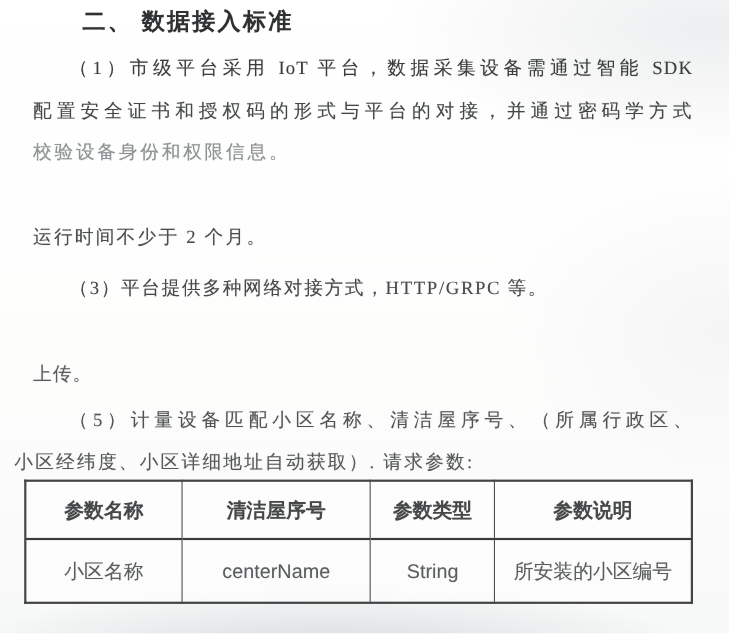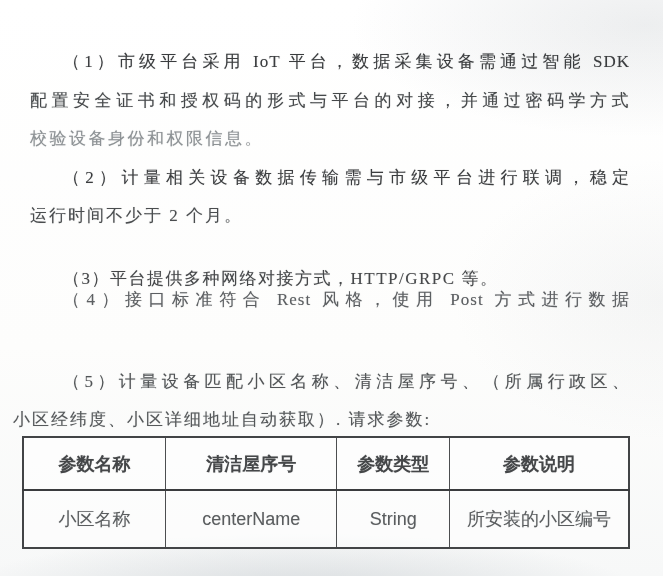--- a/index.html
+++ b/index.html
@@ -39,21 +39,21 @@
     font-weight: bold;
     font-size: 21px;
     letter-spacing: 2px;
     color: #2e3032;
   }
   .p1l1 { top: 48px;  left: 63px; width: 567px; letter-spacing: 1px;   color: #3a3c3e; }
   .p1l2 { top: 87px;  left: 30px; width: 600px; letter-spacing: 1.5px; color: #45484a; }
   .p1l3 { top: 125px; left: 30px; letter-spacing: 2.5px; color: #8d9295; }
   .p2l1 { top: 164px; left: 63px; width: 567px; letter-spacing: 1px;   color: #3b3d3f; }
   .p2l2 { top: 202px; left: 30px; letter-spacing: 2px;   color: #4a4d4f; }
-  .p3l1 { top: 248px; left: 63px; letter-spacing: 1.5px; color: #46484a; margin-top: 17px; }
+  .p3l1 { top: 248px; left: 63px; letter-spacing: 1.5px; color: #46484a; }
   .p4l1 { top: 286px; left: 63px; width: 567px; letter-spacing: 1px;   color: #5c5f62; }
   .p4l2 { top: 326px; left: 30px; letter-spacing: 1px;   color: #5a5d60; }
   .p5l1 { top: 368px; left: 63px; width: 567px; letter-spacing: 1px;   color: #515456; }
   .p5l2 { top: 406px; left: 13px; letter-spacing: 2px;   color: #55585a; }
 
   .param-table {
     position: absolute;
     top: 436px; left: 22px;
     width: 608px;
     border-collapse: collapse;
@@ -83,31 +83,31 @@
     height: 54px;
     color: #5a5d5f;
     text-shadow: 0 0 1px rgba(110,112,114,0.3);
   }
 </style>
 </head>
 <body>
 
 <div class="page">
 
+  <div class="line heading">二、 数据接入标准</div>
 
   <div class="line p1l1 fill">（1）市级平台采用 IoT 平台，数据采集设备需通过智能 SDK</div>
   <div class="line p1l3">校验设备身份和权限信息。</div>
   <div class="line p1l2 fill">配置安全证书和授权码的形式与平台的对接，并通过密码学方式</div>
 
-  <div class="line p2l1 fill">（2）计量相关设备数据传输需与市级平台进行联调，稳定</div>
   <div class="line p2l2">运行时间不少于 2 个月。</div>
 
   <div class="line p3l1">（3）平台提供多种网络对接方式，HTTP/GRPC 等。</div>
 
-  <div class="line p4l1 fill">（4）接口标准符合 Rest 风格，使用 Post 方式进行数据</div>
+  <div class="line p4l2">上传。</div>
 
   <div class="line p5l1 fill">（5）计量设备匹配小区名称、清洁屋序号、（所属行政区、</div>
   <div class="line p5l2">小区经纬度、小区详细地址自动获取）. 请求参数:</div>
 
   <table class="param-table">
     <colgroup>
       <col class="c1">
         <col class="c2">
         <col class="c3">
         <col class="c4">

